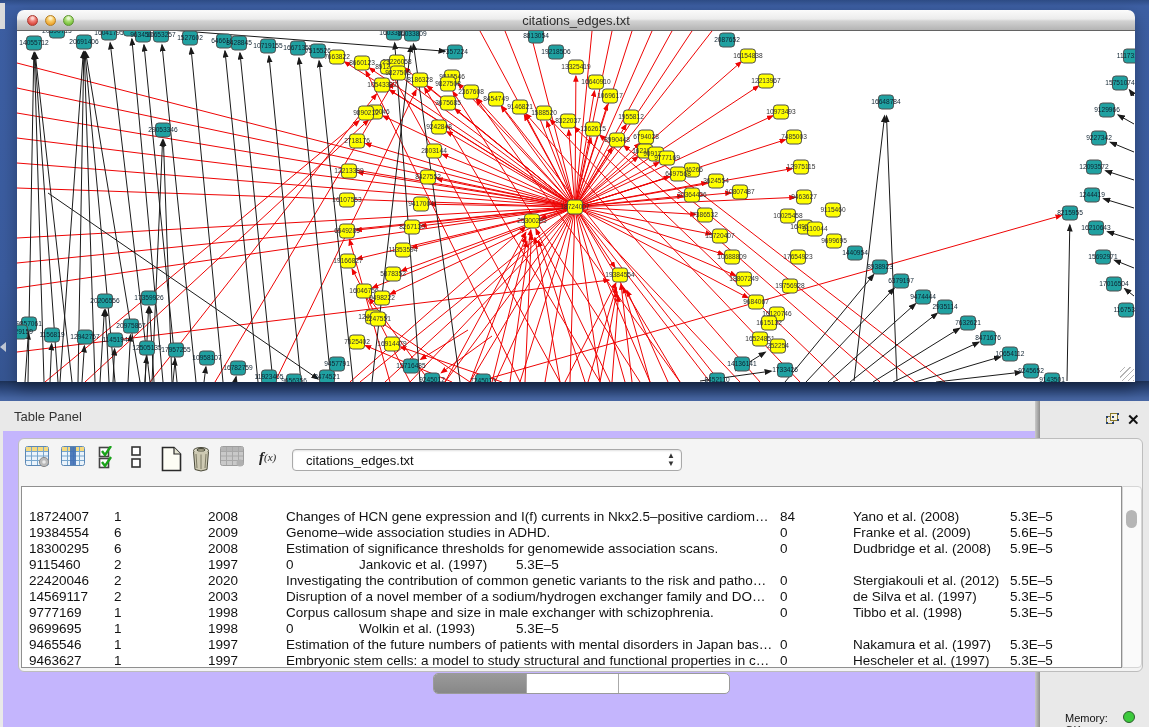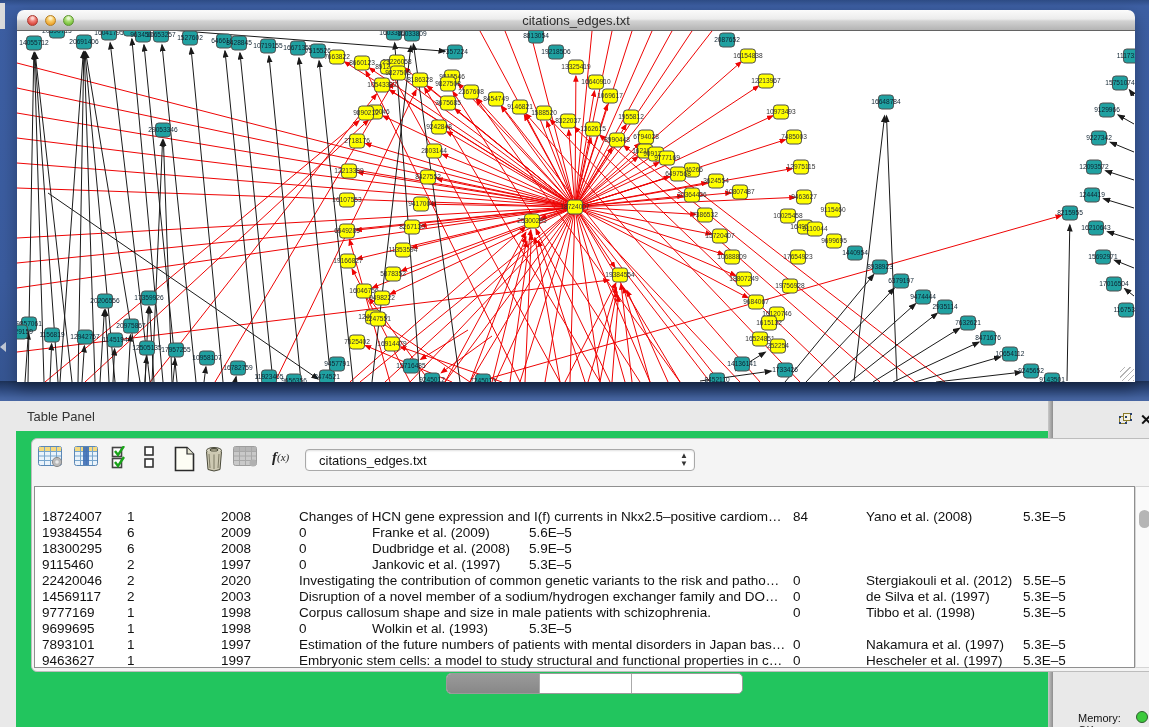--- a/index.html
+++ b/index.html
@@ -26,21 +26,21 @@
 .tl { position:absolute; top:5px; width:11px; height:11px; border-radius:50%; }
 #tl1 { left:10px; background:radial-gradient(circle at 50% 25%, #fdd5d1 0 12%, #f0837b 38%, #dd4d43 72%, #c64037 100%); border:1px solid #a83b32; }
 #tl2 { left:28px; background:radial-gradient(circle at 50% 25%, #fdf0c8 0 12%, #f8cc68 38%, #f0a832 72%, #d89427 100%); border:1px solid #b67e22; }
 #tl3 { left:46px; background:radial-gradient(circle at 50% 25%, #e8f8cf 0 12%, #aade74 38%, #7cc440 72%, #68ab36 100%); border:1px solid #5e9431; }
 #canvas { position:absolute; left:0; top:21px; width:1118px; height:351px; background:#fff; overflow:hidden; }
 #canvas svg { position:absolute; left:0; top:0; }
 #grip { position:absolute; right:1px; bottom:1px; width:14px; height:14px;
   background:repeating-linear-gradient(135deg, transparent 0 3px, #b5b5b5 3px 4px); }
 
 
-#panel { position:absolute; left:16px; top:401px; width:1037px; height:326px; background:#22c55e; }
+#panel { position:absolute; left:3px; top:401px; width:1037px; height:326px; background:#c4b5fd; }
 #phead { position:absolute; left:0; top:0; width:100%; height:30px; background:#e9e9e9; }
 #phead .t { position:absolute; left:11px; top:8px; font-size:13px; color:#333; }
 #rstrip { position:absolute; right:0; top:0; width:5px; height:326px;
   background:linear-gradient(90deg,#c9c9c9,#8e8e8e); }
 #floatic { position:absolute; left:1103px; top:12px; width:13px; height:12px; }
 #closeic { position:absolute; left:1124px; top:10px; width:14px; height:15px; font-size:15px; font-weight:bold; color:#111; }
 
 #inner { position:absolute; left:15px; top:37px; width:1125px; height:234px;
   background:#f4f4f4; border:1px solid #bdbdbd; border-radius:6px; }
 
@@ -664,28 +664,30 @@
             <div class="dc" style="width:78px">2008</div>
             <div class="dc" style="width:494px">Changes of HCN gene expression and I(f) currents in Nkx2.5–positive cardiomyoc…</div>
             <div class="dc" style="width:73px">84</div>
             <div class="dc" style="width:157px">Yano et al. (2008)</div>
             <div class="dc" style="width:93px">5.3E–5</div>
           </div>
           <div class="drow" style="top:38px">
             <div class="dc" style="width:85px">19384554</div>
             <div class="dc" style="width:94px">6</div>
             <div class="dc" style="width:78px">2009</div>
+            <div class="dc" style="width:494px">Genome–wide association studies in ADHD.</div>
             <div class="dc" style="width:73px">0</div>
             <div class="dc" style="width:157px">Franke et al. (2009)</div>
             <div class="dc" style="width:93px">5.6E–5</div>
           </div>
           <div class="drow" style="top:54px">
             <div class="dc" style="width:85px">18300295</div>
             <div class="dc" style="width:94px">6</div>
             <div class="dc" style="width:78px">2008</div>
+            <div class="dc" style="width:494px">Estimation of significance thresholds for genomewide association scans.</div>
             <div class="dc" style="width:73px">0</div>
             <div class="dc" style="width:157px">Dudbridge et al. (2008)</div>
             <div class="dc" style="width:93px">5.9E–5</div>
           </div>
           <div class="drow" style="top:70px">
             <div class="dc" style="width:85px">9115460</div>
             <div class="dc" style="width:94px">2</div>
             <div class="dc" style="width:78px">1997</div>
             <div class="dc" style="width:73px">0</div>
             <div class="dc" style="width:157px">Jankovic et al. (1997)</div>
@@ -706,35 +708,35 @@
             <div class="dc" style="width:78px">2003</div>
             <div class="dc" style="width:494px">Disruption of a novel member of a sodium/hydrogen exchanger family and DOCK…</div>
             <div class="dc" style="width:73px">0</div>
             <div class="dc" style="width:157px">de Silva et al. (1997)</div>
             <div class="dc" style="width:93px">5.3E–5</div>
           </div>
           <div class="drow" style="top:118px">
             <div class="dc" style="width:85px">9777169</div>
             <div class="dc" style="width:94px">1</div>
             <div class="dc" style="width:78px">1998</div>
-            <div class="dc" style="width:494px">Corpus callosum shape and size in male patients with schizophrenia.</div>
+            <div class="dc" style="width:494px">Corpus callosum shape and size in male exchanger with schizophrenia.</div>
             <div class="dc" style="width:73px">0</div>
             <div class="dc" style="width:157px">Tibbo et al. (1998)</div>
             <div class="dc" style="width:93px">5.3E–5</div>
           </div>
           <div class="drow" style="top:134px">
             <div class="dc" style="width:85px">9699695</div>
             <div class="dc" style="width:94px">1</div>
             <div class="dc" style="width:78px">1998</div>
             <div class="dc" style="width:73px">0</div>
             <div class="dc" style="width:157px">Wolkin et al. (1993)</div>
             <div class="dc" style="width:93px">5.3E–5</div>
           </div>
           <div class="drow" style="top:150px">
-            <div class="dc" style="width:85px">7893101</div>
+            <div class="dc" style="width:85px">9465546</div>
             <div class="dc" style="width:94px">1</div>
             <div class="dc" style="width:78px">1997</div>
             <div class="dc" style="width:494px">Estimation of the future numbers of patients with mental disorders in Japan base…</div>
             <div class="dc" style="width:73px">0</div>
             <div class="dc" style="width:157px">Nakamura et al. (1997)</div>
             <div class="dc" style="width:93px">5.3E–5</div>
           </div>
           <div class="drow" style="top:166px">
             <div class="dc" style="width:85px">9463627</div>
             <div class="dc" style="width:94px">1</div>

